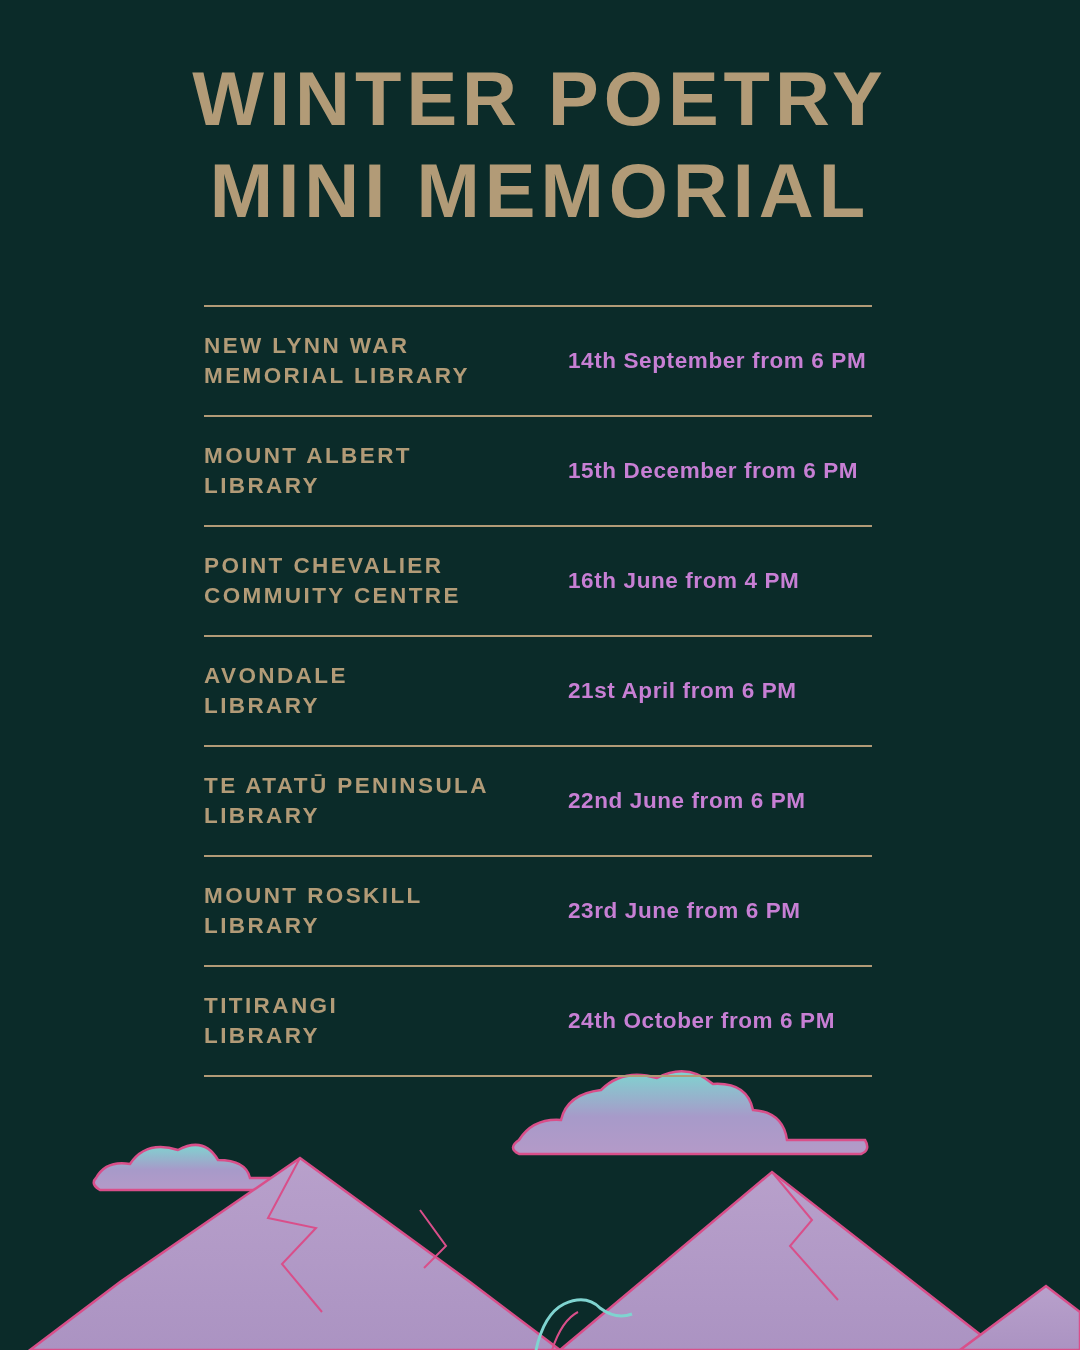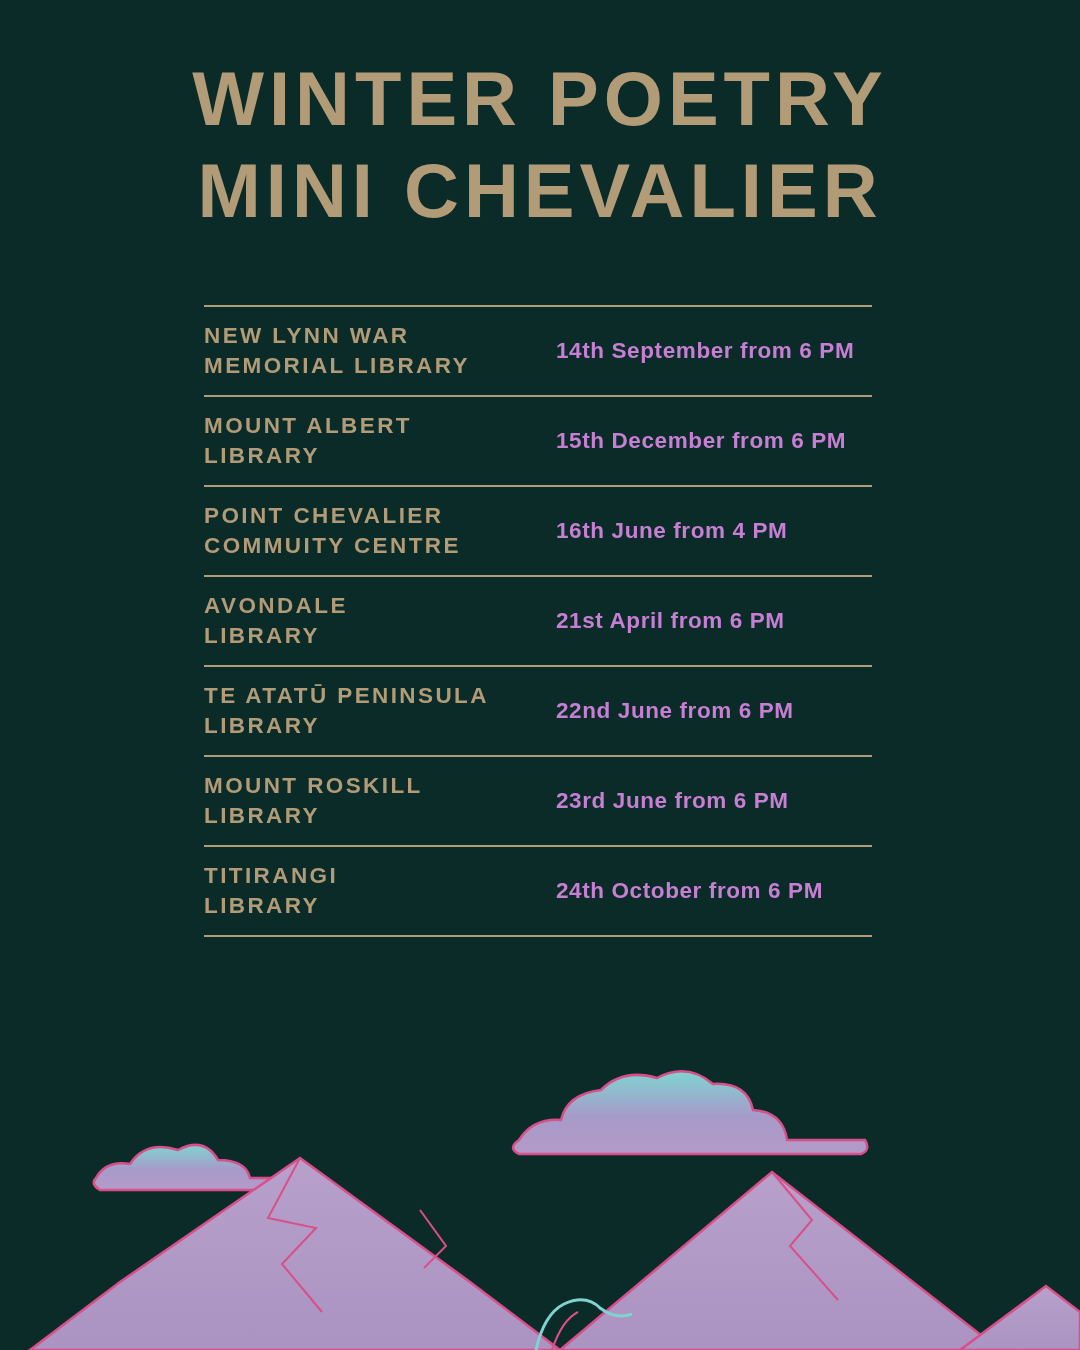--- a/index.html
+++ b/index.html
@@ -53,21 +53,22 @@
     z-index: 5;
   }
   .rule {
     height: 2px;
     background: #b29b77;
     width: 100%;
   }
   .row {
     display: flex;
     align-items: center;
-    height: 88px;
+    height: 108px;
+    gap: 12px;
   }
   .venue {
     width: 352px;
     color: #b29b77;
     font-weight: bold;
     font-size: 22.5px;
     letter-spacing: 2.4px;
     line-height: 1.35;
     text-transform: uppercase;
   }
@@ -89,21 +90,21 @@
     z-index: 1;
   }
 </style>
 </head>
 <body>
 
 <div class="poster">
 
   <div class="title-block">
     <div class="title-line">WINTER POETRY</div>
-    <div class="title-line second">MINI CHEVALIER</div>
+    <div class="title-line second">MINI MEMORIAL</div>
   </div>
 
   <div class="schedule">
 
     <div class="rule"></div>
 
     <div class="row">
       <div class="venue">
         <div>NEW LYNN WAR</div>
         <div>MEMORIAL LIBRARY</div>

